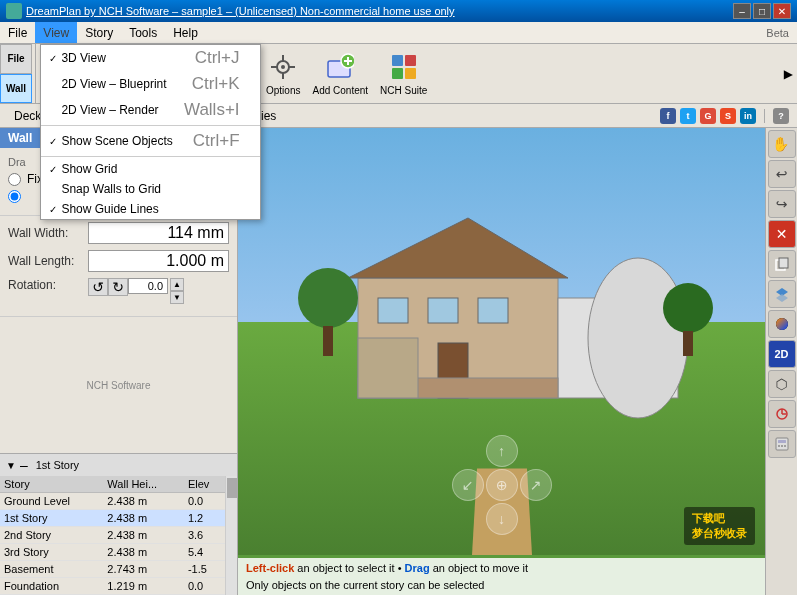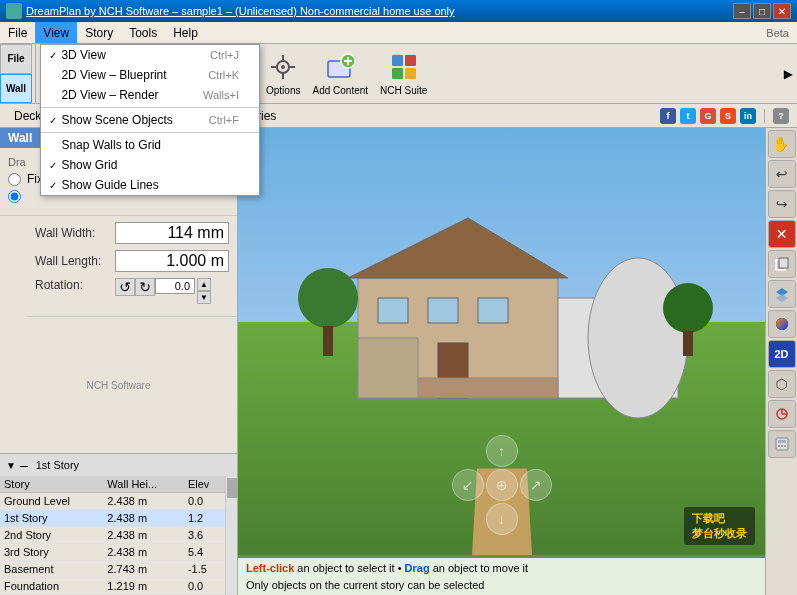--- a/index.html
+++ b/index.html
@@ -36,21 +36,21 @@
       font-size: 12px;
       position: relative;
     }
     .menu-item {
       padding: 2px 8px;
       cursor: pointer;
       height: 100%;
       display: flex;
       align-items: center;
     }
-    .menu-item:hover, .menu-item.active { background: #3399ff; color: #000000; }
+    .menu-item:hover, .menu-item.active { background: #3399ff; color: #404040; }
     #menu-bar .beta-label {
       margin-left: auto;
       margin-right: 8px;
       font-size: 11px;
       color: #666;
     }
 
     
     #view-dropdown {
       position: absolute;
@@ -63,21 +63,21 @@
       min-width: 220px;
     }
     .dropdown-item {
       padding: 3px 20px 3px 24px;
       cursor: pointer;
       display: flex;
       align-items: center;
       justify-content: space-between;
       white-space: nowrap;
     }
-    .dropdown-item .shortcut { color: #888; font-size: 11px; margin-left: 20px; }
+    .dropdown-item .shortcut { color: #888; font-size: 17px; margin-left: 20px; }
     .dropdown-separator { height: 1px; background: #ccc; margin: 2px 0; }
     .dropdown-item .checkmark { margin-left: -16px; margin-right: 4px; font-size: 10px; }
     .toolbar-left-tab {
       width: 32px;
       height: 28px;
       background: #ddd;
       border: 1px solid #aaa;
       display: flex;
       align-items: center;
       justify-content: center;
@@ -162,21 +162,20 @@
       display: flex;
       align-items: center;
       gap: 6px;
       margin-bottom: 4px;
       font-size: 12px;
     }
     .radio-row input[type=radio] { cursor: pointer; }
     #wall-props {
       padding: 6px 8px;
       border-bottom: 1px solid #ccc;
-      margin-left: 27px;
     }
     .prop-row {
       display: flex;
       align-items: center;
       margin-bottom: 6px;
       font-size: 12px;
     }
     .prop-label { width: 80px; color: #333; }
     .prop-value {
       background: white;
@@ -360,25 +359,25 @@
       <span><span class="checkmark" style="opacity:0">✓</span><span>2D View – Render</span></span>
       <span class="shortcut">Walls+I</span>
     </div>
     <div class="dropdown-separator"></div>
     <div class="dropdown-item">
       <span><span class="checkmark">✓</span><span>Show Scene Objects</span></span>
       <span class="shortcut">Ctrl+F</span>
     </div>
     <div class="dropdown-separator"></div>
     <div class="dropdown-item">
+      <span><span class="checkmark">✓</span><span>Show Grid</span></span>
+      <span class="shortcut"></span>
+    </div>
+    <div class="dropdown-item">
       <span><span class="checkmark" style="opacity:0">✓</span><span>Snap Walls to Grid</span></span>
-      <span class="shortcut"></span>
-    </div>
-    <div class="dropdown-item">
-      <span><span class="checkmark">✓</span><span>Show Grid</span></span>
       <span class="shortcut"></span>
     </div>
     <div class="dropdown-item">
       <span><span class="checkmark">✓</span><span>Show Guide Lines</span></span>
       <span class="shortcut"></span>
     </div>
   </div>
 </div>
 
 <div style="display:flex; align-items:stretch; background:#e8e4dc; border-bottom:1px solid #aaa; height:60px;">

